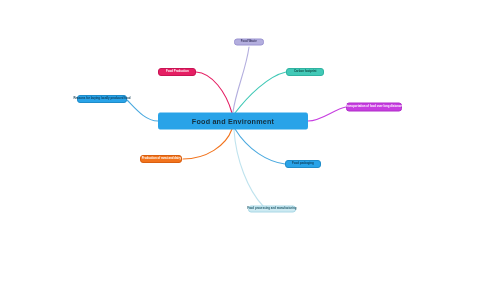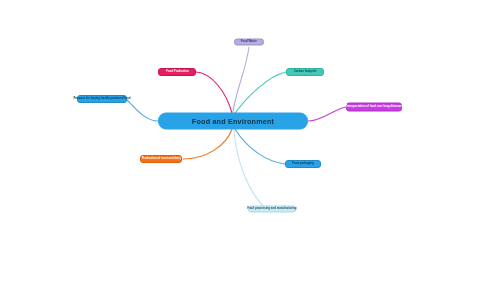--- a/index.html
+++ b/index.html
@@ -33,21 +33,21 @@
     box-sizing: border-box;
     display: flex;
     align-items: center;
     justify-content: center;
     border-radius: 4px;
     white-space: nowrap;
     line-height: 1;
     transform: translate(-50%, -50%);
   }
   .node-central {
-    border-radius: 8px;
+    border-radius: 2px;
     font-weight: bold;
     letter-spacing: 0.2px;
   }
   .node-leaf {
     border-radius: 3px;
     font-size: 3.1px;
     font-weight: bold;
     padding: 0 3px;
   }
 </style>

